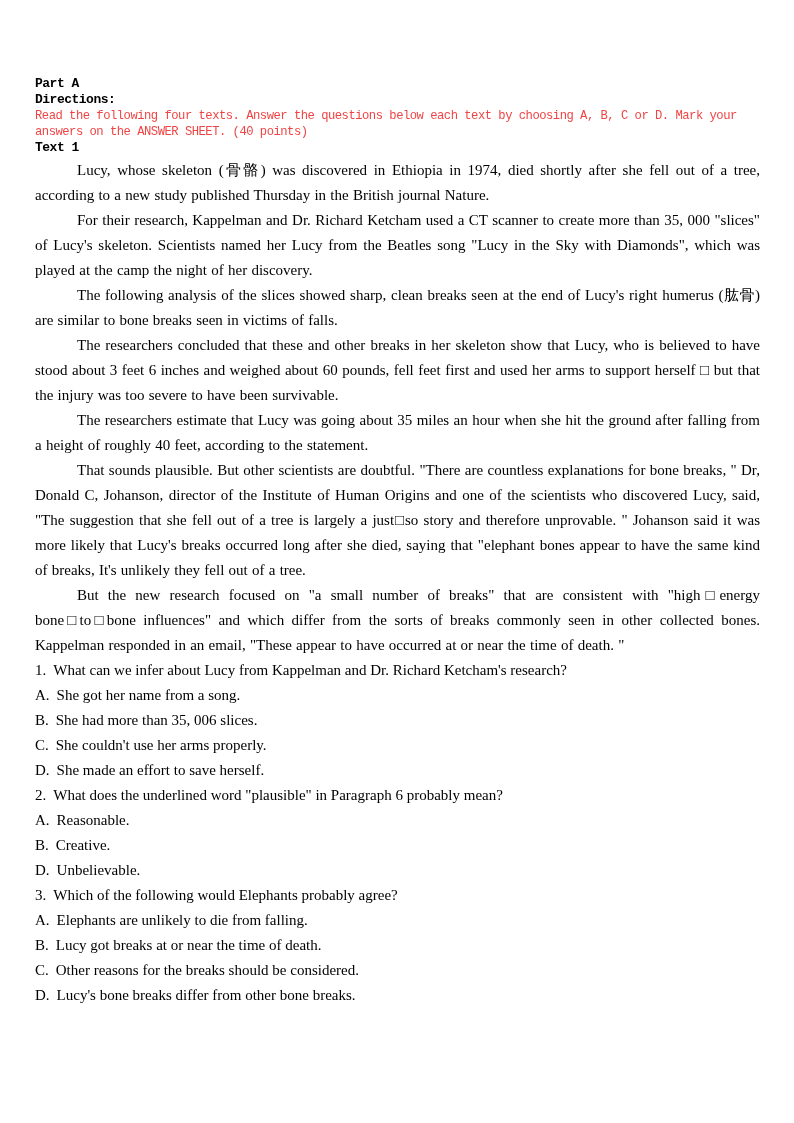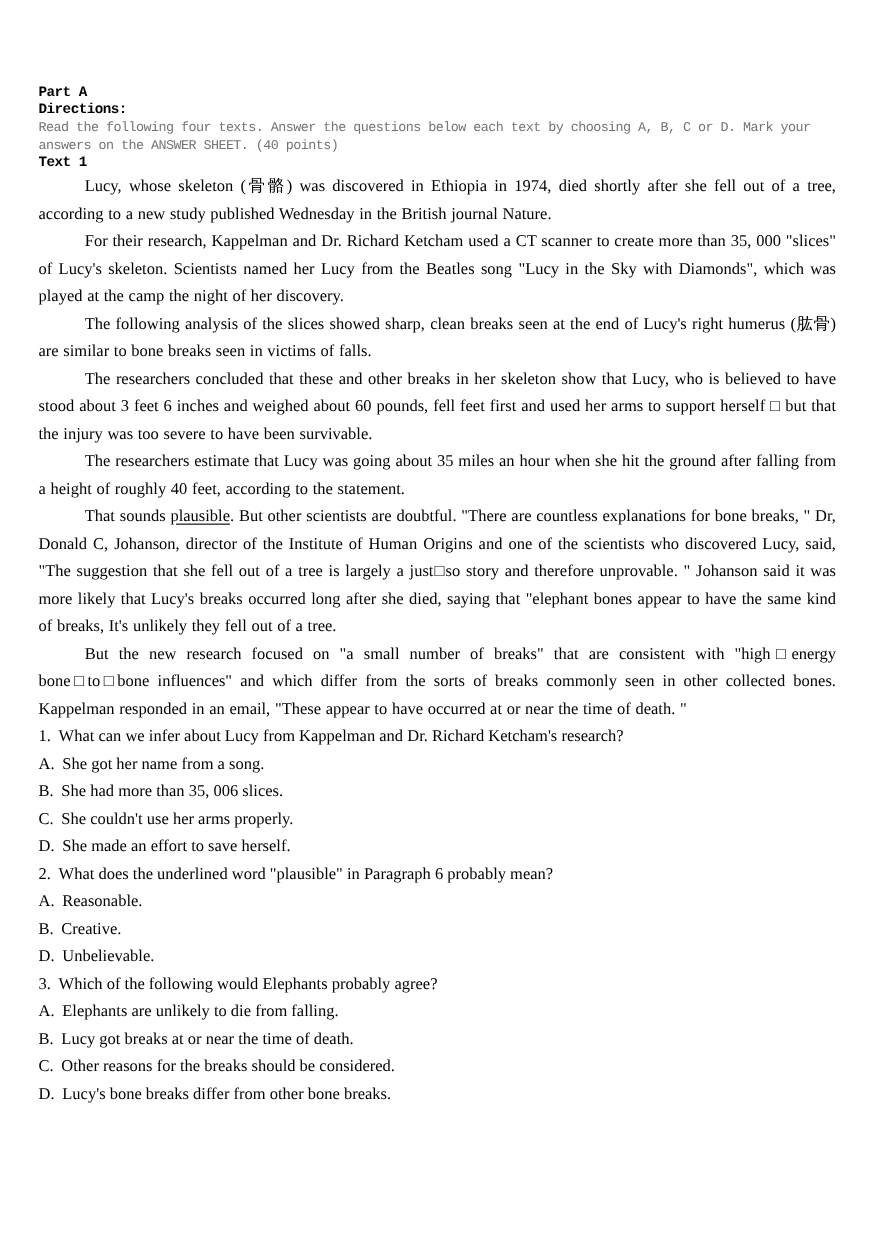--- a/index.html
+++ b/index.html
@@ -17,56 +17,56 @@
   }
   .hdr-block {
     font-family: "Liberation Mono", "DejaVu Sans Mono", monospace;
     letter-spacing: -0.5px;
   }
   .hdr-bold {
     font-size: 13px; line-height: 16px; font-weight: 700;
   }
   .dir-text {
     font-size: 12.2px; line-height: 16px; font-weight: 400;
-    color: #737373;
+    color: #ef4444;
   }
   .text-title {
     font-family: "Liberation Mono", "DejaVu Sans Mono", monospace;
     font-size: 13px; line-height: 16px; font-weight: 700;
     text-align: left; letter-spacing: -0.5px;
   }
   .passage { margin-top: 2px; }
   .par {
     font-size: 15px; line-height: 25px;
     text-align: justify;
     text-indent: 42px;
     word-spacing: 0.5px;
   }
-  .u { text-decoration: underline; text-underline-offset: 2px; margin-top: 17px; }
+  .u { text-underline-offset: 2px; margin-top: 17px; }
   .questions { }
   .q-stem, .opt {
     font-size: 15px; line-height: 25px;
   }
   .lbl { margin-right: 7px; }
 </style>
 </head>
 <body>
 
 <div class="page">
 
   <div class="hdr-block">
     <div class="hdr-bold">Part A</div>
     <div class="hdr-bold">Directions:</div>
     <div class="dir-text">Read the following four texts. Answer the questions below each text by choosing A, B, C or D. Mark your answers on the ANSWER SHEET. (40 points)</div>
   </div>
 
   <div class="text-title">Text 1</div>
 
   <div class="passage">
-    <p class="par">Lucy, whose skeleton (骨骼) was discovered in Ethiopia in 1974, died shortly after she fell out of a tree, according to a new study published Wednesday in the British journal Nature.</p>
+    <p class="par">Lucy, whose skeleton (骨骼) was discovered in Ethiopia in 1974, died shortly after she fell out of a tree, according to a new study published Thursday in the British journal Nature.</p>
     <p class="par">For their research, Kappelman and Dr. Richard Ketcham used a CT scanner to create more than 35, 000 "slices" of Lucy's skeleton. Scientists named her Lucy from the Beatles song "Lucy in the Sky with Diamonds", which was played at the camp the night of her discovery.</p>
     <p class="par">The following analysis of the slices showed sharp, clean breaks seen at the end of Lucy's right humerus (肱骨) are similar to bone breaks seen in victims of falls.</p>
     <p class="par">The researchers concluded that these and other breaks in her skeleton show that Lucy, who is believed to have stood about 3 feet 6 inches and weighed about 60 pounds, fell feet first and used her arms to support herself □ but that the injury was too severe to have been survivable.</p>
     <p class="par">The researchers estimate that Lucy was going about 35 miles an hour when she hit the ground after falling from a height of roughly 40 feet, according to the statement.</p>
     <p class="par"><span>That sounds </span><span class="u">plausible</span><span>. But other scientists are doubtful. "There are countless explanations for bone breaks, " Dr, Donald C, Johanson, director of the Institute of Human Origins and one of the scientists who discovered Lucy, said, "The suggestion that she fell out of a tree is largely a just□so story and therefore unprovable. " Johanson said it was more likely that Lucy's breaks occurred long after she died, saying that "elephant bones appear to have the same kind of breaks, It's unlikely they fell out of a tree.</span></p>
     <p class="par">But the new research focused on "a small number of breaks" that are consistent with "high□energy bone□to□bone influences" and which differ from the sorts of breaks commonly seen in other collected bones. Kappelman responded in an email, "These appear to have occurred at or near the time of death. "</p>
   </div>
 
   <div class="questions">
 

